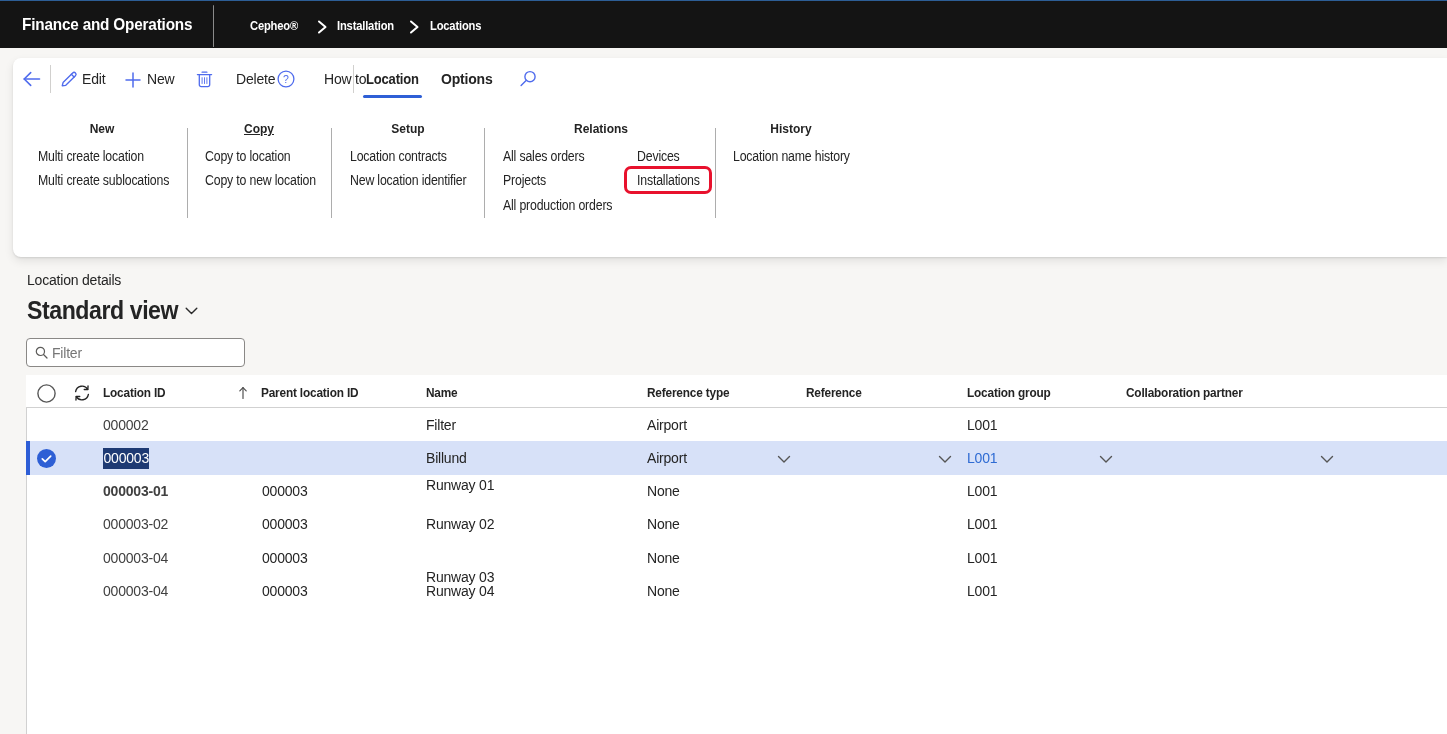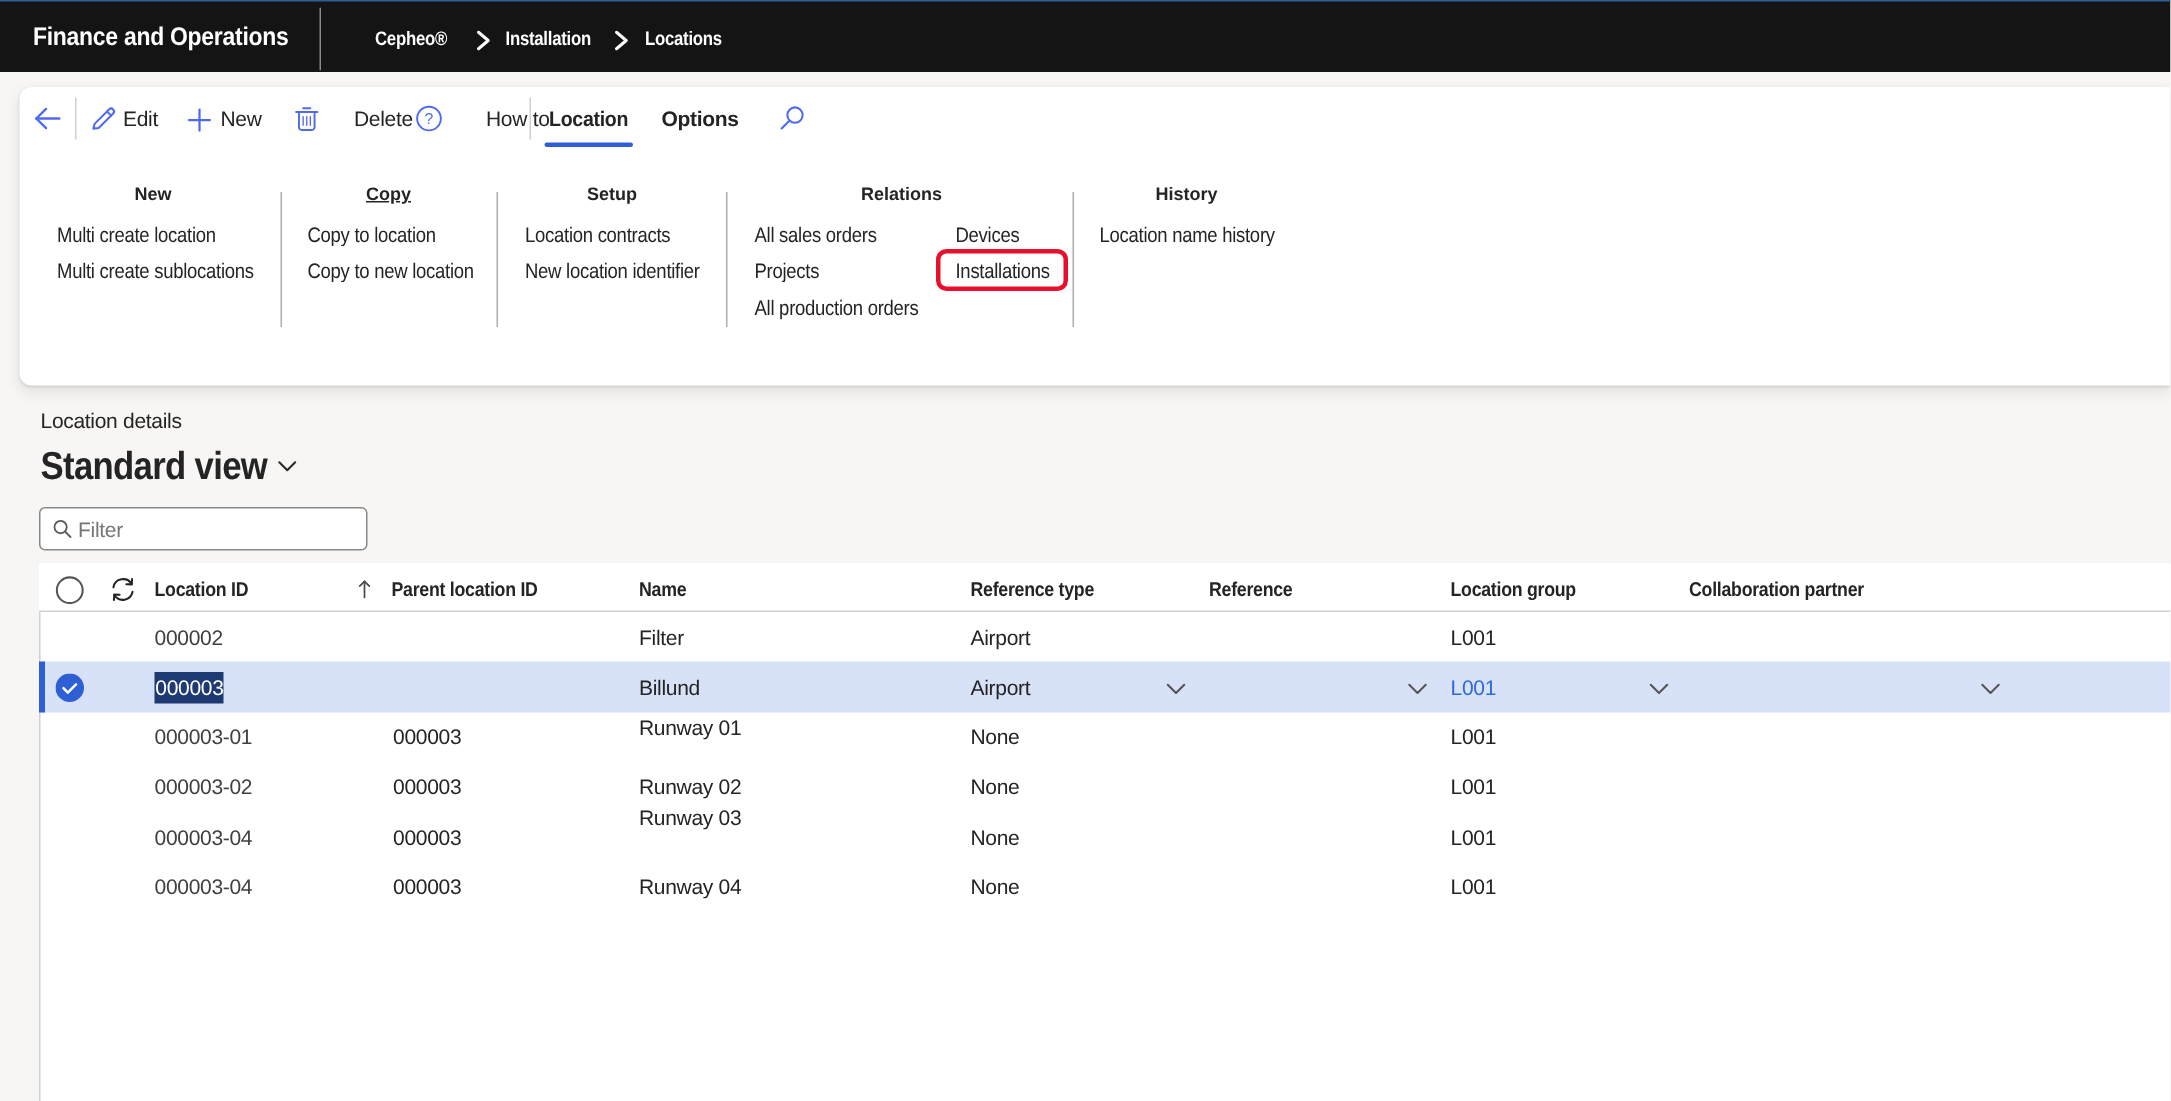--- a/index.html
+++ b/index.html
@@ -204,35 +204,35 @@
 <svg class="abs" style="left:938px; top:454.5px;" width="14" height="9" viewBox="0 0 14 9">
     <path d="M1.5 1.5 L7 7 L12.5 1.5" fill="none" stroke="#555555" stroke-width="1.4" stroke-linecap="round" stroke-linejoin="round"></path>
   </svg>
 <svg class="abs" style="left:1099px; top:454.5px;" width="14" height="9" viewBox="0 0 14 9">
     <path d="M1.5 1.5 L7 7 L12.5 1.5" fill="none" stroke="#555555" stroke-width="1.4" stroke-linecap="round" stroke-linejoin="round"></path>
   </svg>
 <svg class="abs" style="left:1320px; top:454.5px;" width="14" height="9" viewBox="0 0 14 9">
     <path d="M1.5 1.5 L7 7 L12.5 1.5" fill="none" stroke="#555555" stroke-width="1.4" stroke-linecap="round" stroke-linejoin="round"></path>
   </svg>
 
-<span class="t" style="left:103px; top:481.1px;"><span class="lnk">000003-01</span></span>
+<span class="t" style="left:103px; top:481.1px;font-weight:bold;"><span class="lnk">000003-01</span></span>
 <span class="t" style="left:262px; top:481.1px;">000003</span>
 <span class="t" style="left:426px; top:475px;">Runway 01</span>
 <span class="t" style="left:647px; top:481.1px;">None</span>
 <span class="t" style="left:967px; top:481.1px;">L001</span>
 
 <span class="t" style="left:103px; top:514.4px;"><span class="lnk">000003-02</span></span>
 <span class="t" style="left:262px; top:514.4px;">000003</span>
 <span class="t" style="left:426px; top:514.4px;">Runway 02</span>
 <span class="t" style="left:647px; top:514.4px;">None</span>
 <span class="t" style="left:967px; top:514.4px;">L001</span>
 
 <span class="t" style="left:103px; top:547.6px;"><span class="lnk">000003-04</span></span>
 <span class="t" style="left:262px; top:547.6px;">000003</span>
-<span class="t" style="left:426px; top:535px;">Runway 03</span>
+<span class="t" style="left:426px; top:567px;">Runway 03</span>
 <span class="t" style="left:647px; top:547.6px;">None</span>
 <span class="t" style="left:967px; top:547.6px;">L001</span>
 
 <span class="t" style="left:103px; top:580.9px;"><span class="lnk">000003-04</span></span>
 <span class="t" style="left:262px; top:580.9px;">000003</span>
 <span class="t" style="left:426px; top:580.9px;">Runway 04</span>
 <span class="t" style="left:647px; top:580.9px;">None</span>
 <span class="t" style="left:967px; top:580.9px;">L001</span>
 
 </body></html>

